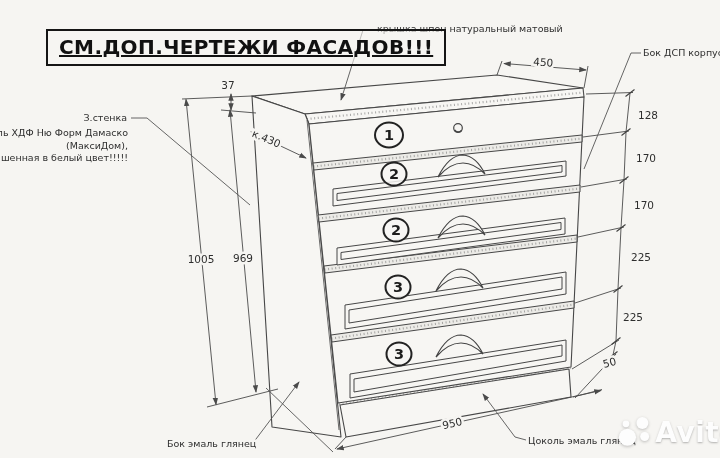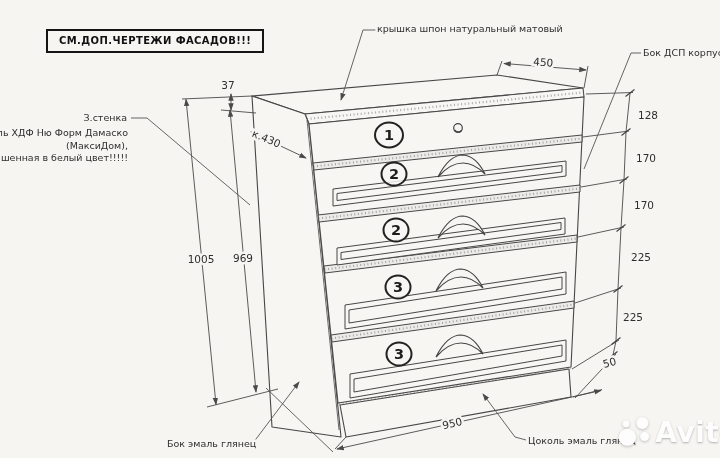--- a/index.html
+++ b/index.html
@@ -6,22 +6,23 @@
   body{font-family:"DejaVu Sans",sans-serif;background:#e8e8e8;}
   .canvas{position:relative;width:720px;height:458px;background:#f6f5f2;overflow:hidden;}
   svg text{font-family:"DejaVu Sans",sans-serif;fill:#2e2e2e;}
   .halo{stroke:#f6f5f2;stroke-width:5px;paint-order:stroke;}
   .dimtxt{font-size:10.5px;}
   .lbltxt{font-size:9.5px;}
   .numtxt{font-size:14.5px;font-weight:bold;fill:#1d1d1d;}
   .note-box{
     position:absolute;left:46px;top:29px;
     border:2px solid #151515;color:#111;background:rgba(246,245,242,.6);
-    padding:4px 11px 5px;font-size:10px;font-weight:bold;letter-spacing:.4px;
+    padding:4px 11px 5px;font-size:20px;font-weight:bold;letter-spacing:.4px;
     white-space:nowrap;
+    text-decoration:underline;
   }
   .watermark{
     position:absolute;left:617px;top:406px;width:122px;height:52px;
     display:flex;align-items:center;pointer-events:none;text-align:right;
   }
   .watermark svg{filter:drop-shadow(0 1px 1.5px rgba(120,120,120,.45));}
   .watermark .wm-text{
     font-size:28px;font-weight:bold;color:#fdfdfd;margin-left:1px;
     text-shadow:0 1px 2px rgba(110,110,110,.5);letter-spacing:.5px;
   }

